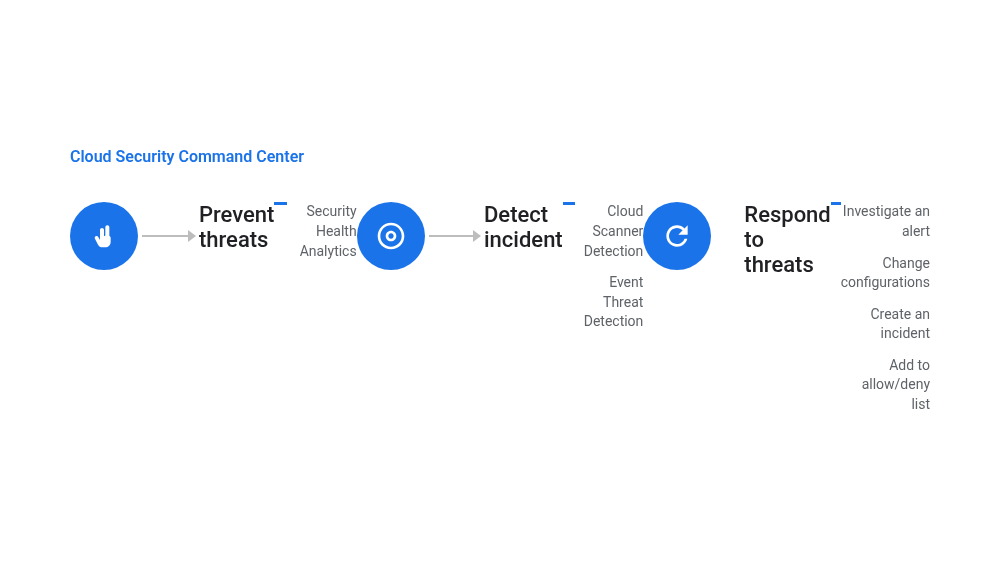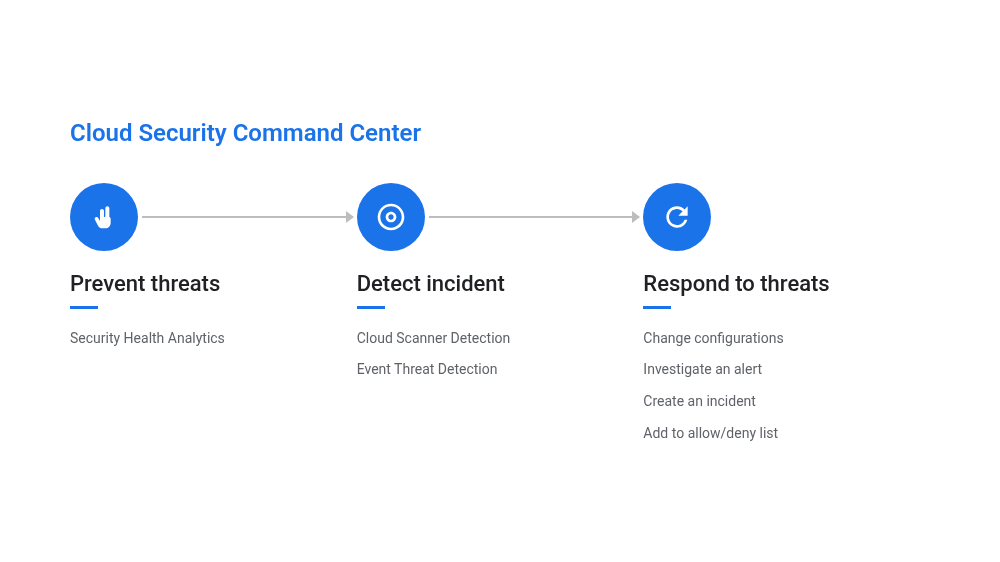--- a/index.html
+++ b/index.html
@@ -10,34 +10,34 @@
       height: 562px;
       display: flex;
       align-items: center;
       justify-content: center;
     }
     .container {
       width: 860px;
       padding: 20px 0;
     }
     .page-title {
-      font-size: 24px;
+      font-size: 16px;
       font-weight: 600;
       color: #1a73e8;
       margin-bottom: 36px;
     }
     .columns {
       display: flex;
       align-items: flex-start;
       gap: 0;
     }
     .column {
       flex: 1;
       display: flex;
-      flex-direction: column;
+      flex-direction: row;
       align-items: flex-start;
     }
     .icon-row {
       display: flex;
       align-items: center;
       width: 100%;
       margin-bottom: 20px;
     }
     .icon-circle {
       width: 68px;
@@ -81,20 +81,21 @@
       width: 28px;
       height: 3px;
       background: #1a73e8;
       margin-bottom: 20px;
     }
     .items-list {
       list-style: none;
       display: flex;
       flex-direction: column;
       gap: 12px;
+      text-align: right;
     }
     .items-list li {
       font-size: 14px;
       color: #5f6368;
       line-height: 1.4;
     }
     .column:last-child .icon-row {
       justify-content: flex-start;
     }
   </style>
@@ -146,21 +147,21 @@
         <div class="icon-circle">
 
           <svg viewBox="0 0 24 24" xmlns="http://www.w3.org/2000/svg">
             <path d="M17.65 6.35C16.2 4.9 14.21 4 12 4c-4.42 0-7.99 3.58-7.99 8s3.57 8 7.99 8c3.73 0 6.84-2.55 7.73-6h-2.08c-.82 2.33-3.04 4-5.65 4-3.31 0-6-2.69-6-6s2.69-6 6-6c1.66 0 3.14.69 4.22 1.78L13 11h7V4l-2.35 2.35z"></path>
           </svg>
         </div>
       </div>
       <h2 class="section-title">Respond to threats</h2>
       <div class="underline-bar"></div>
       <ul class="items-list">
+        <li>Investigate an alert</li>
         <li>Change configurations</li>
-        <li>Investigate an alert</li>
         <li>Create an incident</li>
         <li>Add to allow/deny list</li>
       </ul>
     </div>
 
   </div>
 </div>
 
 </body></html>

